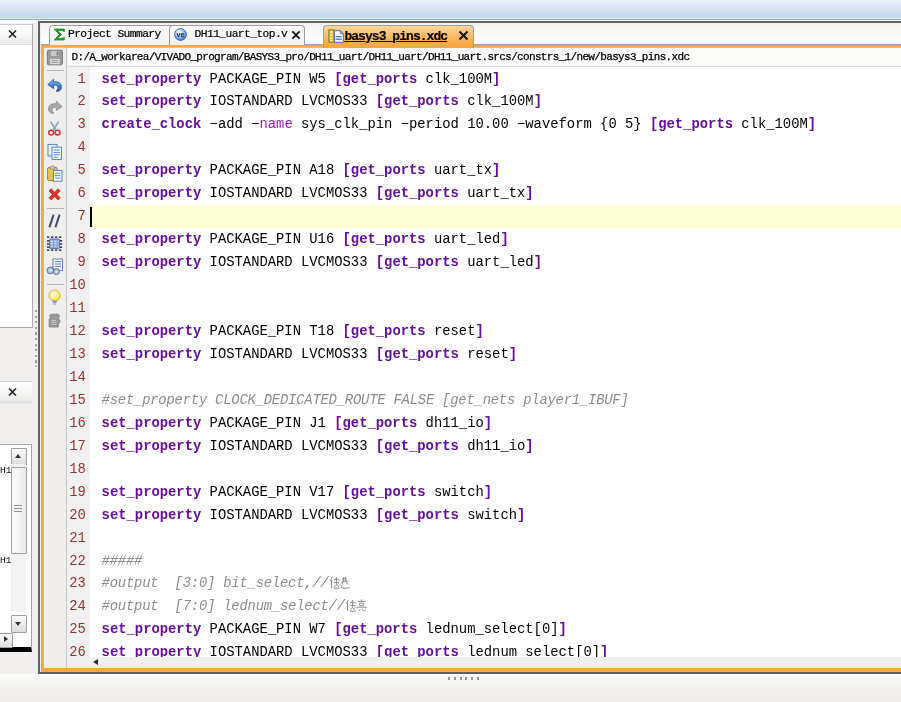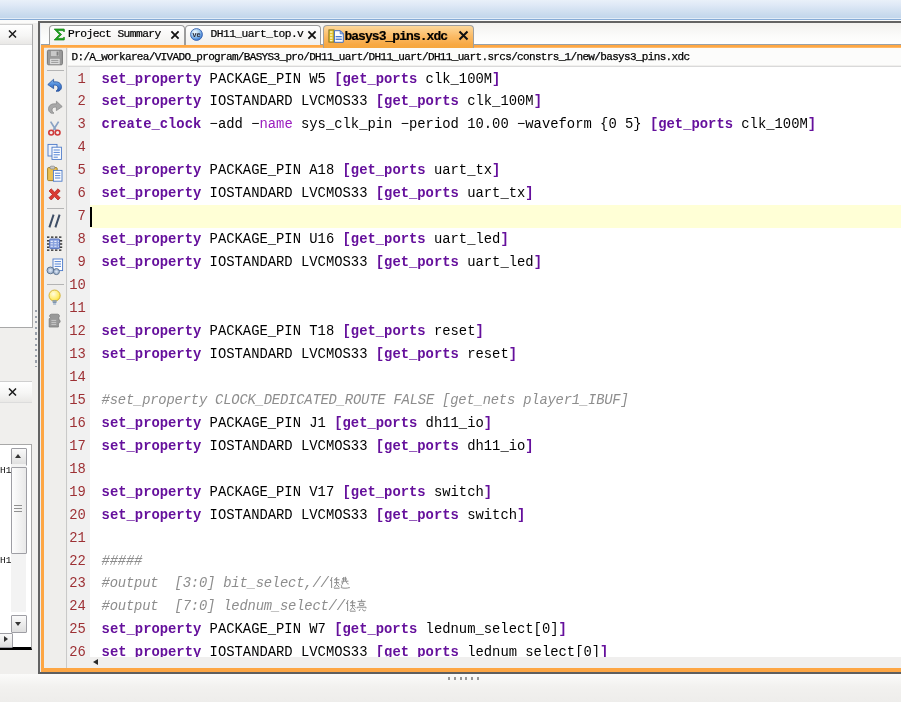--- a/index.html
+++ b/index.html
@@ -20,45 +20,45 @@
     border-bottom:1px solid #dcdcdc;}
 
 #vdots{left:34.6px;top:309.5px;width:2.4px;height:57px;
   background:repeating-linear-gradient(180deg,#99a0aa 0 2.2px,rgba(0,0,0,0) 2.2px 5.6px);}
 
 #p2h{left:0;top:381.4px;width:31.5px;height:20px;
     background:linear-gradient(180deg,#ffffff 0%,#f6f6f5 55%,#e9e8e6 100%);
     border-top:1px solid #cfcfcf;border-bottom:1px solid #dcdcdc;}
 
 #p2{left:0;top:444px;width:30.5px;height:202px;background:#fff;
-    border-top:1px solid #a8a8a8;border-right:1px solid #a8a8a8;border-bottom:3px solid #000000;}
+    border-top:1px solid #a8a8a8;border-right:1px solid #a8a8a8;border-bottom:5px solid #000000;}
 .sbtn{position:absolute;background:linear-gradient(180deg,#fafafa,#dedede);
     border:1px solid #9e9ea4;border-radius:1px;}
 .tri{position:absolute;width:0;height:0;}
 #p2 .h1{position:absolute;left:0;font:9.5px "Liberation Mono",monospace;color:#111;}
 
 #fr-top{left:38.2px;top:21.4px;width:862.8px;height:1.2px;background:#636363;}
 #fr-left{left:38.2px;top:21.4px;width:1.4px;height:652.2px;background:#636363;}
 #fr-bot{left:38.2px;top:671.6px;width:862.8px;height:2px;background:#5f5f5f;}
 #fr-light{left:39.6px;top:22.6px;width:1.2px;height:649px;background:#e8ecf3;}
 
 #tabbg{left:40.8px;top:22.6px;width:860.2px;height:21.7px;
    background:linear-gradient(180deg,#f2f1ef 0%,#fbfbfa 60%,#ffffff 100%);}
 #tabline{left:40.8px;top:43.9px;width:860.2px;height:1px;background:#98a2ab;}
 .tab{position:absolute;top:25.2px;height:27px;box-sizing:border-box;
    border:1px solid #9c9c9c;border-bottom:none;border-radius:4px 4px 0 0;
    background:linear-gradient(180deg,#fefefe 0%,#f3f2f0 65%,#eceae7 100%);}
 #tab1{left:49.2px;width:135.6px;}
-#tab2{left:185px;width:136px;}
+#tab2{left:169px;width:136px;}
 #tab3{left:322.6px;top:24.6px;width:151.4px;height:23.3px;box-sizing:border-box;
    border:1px solid #9f9f9f;border-bottom:none;border-radius:4px 4px 0 0;
    background:linear-gradient(180deg,#fdd89b 0%,#fbbc68 45%,#f7a843 85%,#f6a73e 100%);}
 .tabtxt{position:absolute;top:0;height:17px;line-height:17px;
    font:11.3px/17px "Liberation Mono",monospace;color:#000;white-space:pre;letter-spacing:-0.6px;-webkit-text-stroke:0.2px #000;}
-#tab3 .tabtxt{font:bold 13px/19px "Liberation Mono",monospace;top:1px;letter-spacing:-0.95px;}
+#tab3 .tabtxt{font:bold 13px/19px "Liberation Mono",monospace;top:1px;letter-spacing:-0.95px;text-decoration:underline;}
 
 #or-top{left:40.8px;top:44.7px;width:860.2px;height:3.4px;background:linear-gradient(180deg,#ffa743 0%,#fea844 65%,#fdc98e 100%);}
 #or-left{left:40.8px;top:44.7px;width:3px;height:626.9px;background:#fda644;}
 #or-bot{left:40.8px;top:667.6px;width:860.2px;height:4px;background:#fda644;}
 
 #tbar{left:43.8px;top:47.9px;width:22.7px;height:619.7px;background:#efeeec;
    border-right:1px solid #c9c9c9;box-sizing:content-box;}
 .sep{position:absolute;left:3px;width:17px;height:1px;background:#b4b4b4;}
 .ticon{position:absolute;left:2.5px;width:18px;height:18px;}
 

